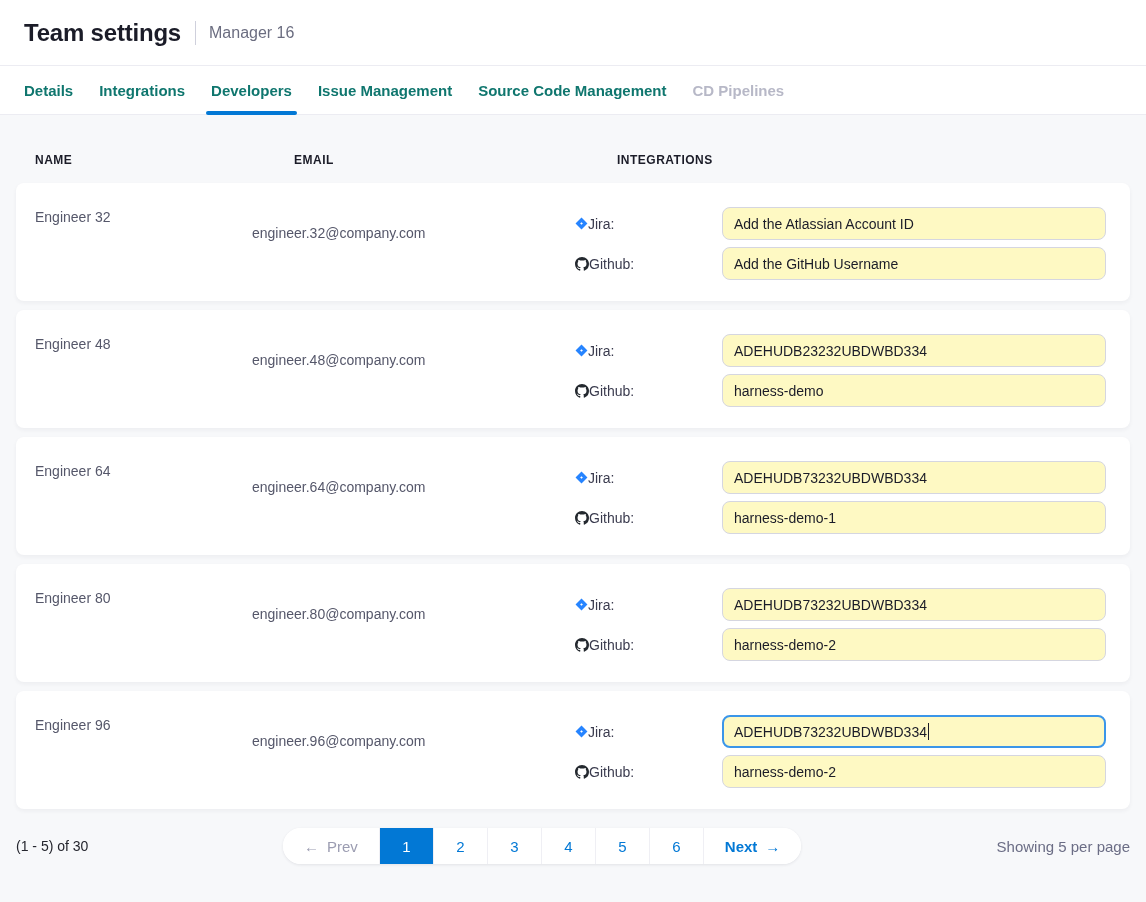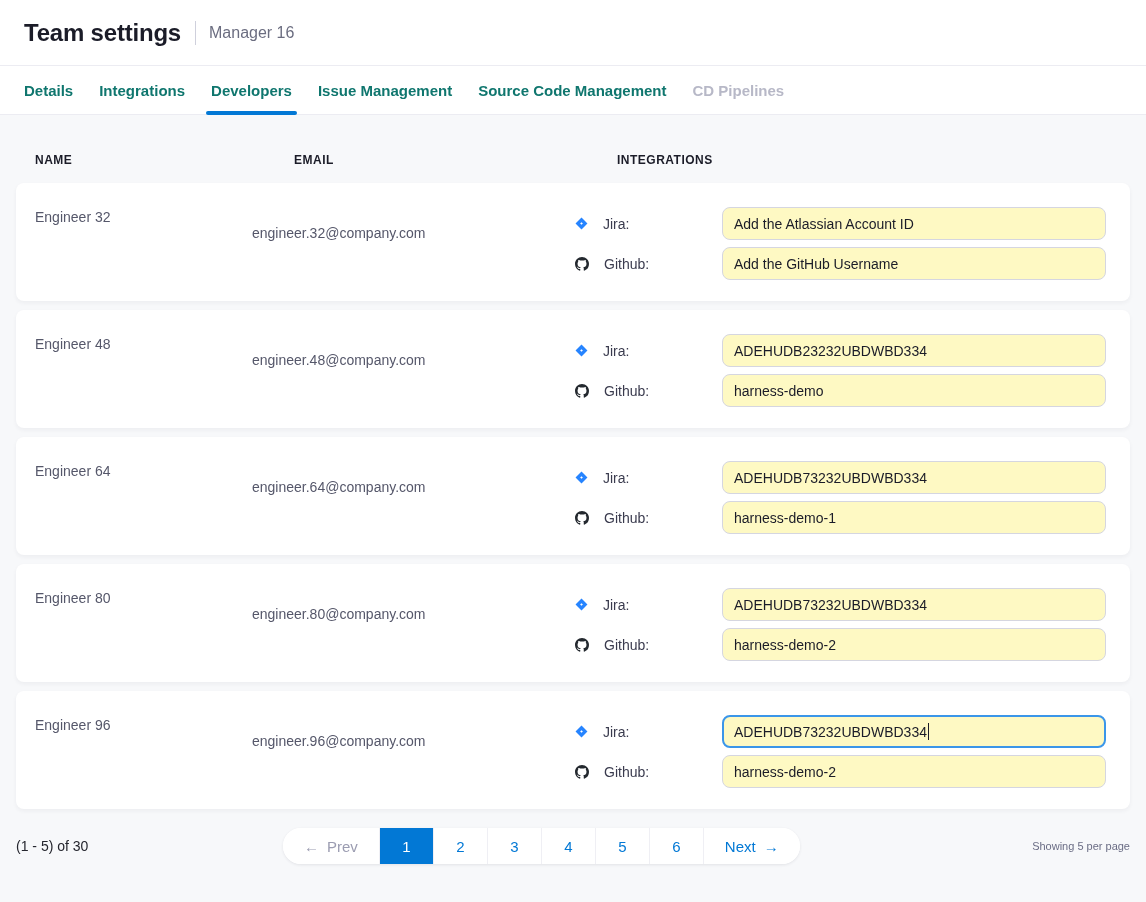--- a/index.html
+++ b/index.html
@@ -106,21 +106,21 @@
     display: flex;
     flex-direction: column;
     gap: 7px;
     padding-top: 0;
   }
   .int-row { display: flex; align-items: center; }
   .int-label {
     width: 147px;
     display: flex;
     align-items: center;
-    gap: 15px;
+    gap: 0;
     font-size: 14px;
     color: #3a3b4e;
   }
   .int-label svg { display: block; }
   .int-input {
     flex: 1;
     height: 33px;
     border: 1px solid #d5d6e0;
     border-radius: 8px;
     background: #fef9c3;
@@ -171,25 +171,25 @@
     font-weight: 500;
     display: flex;
     align-items: center;
     justify-content: center;
     cursor: pointer;
   }
   .pg + .pg { border-left: 1px solid #efeff4; }
   .pg.num { width: 54px; color: #0278d5; }
   .pg.num.active { background: #0278d5; color: #ffffff; }
   .pg.prev { padding: 0 21px; color: #9b9cb1; gap: 8px; }
-  .pg.next { padding: 0 21px; color: #0278d5; gap: 8px; font-weight: 400; }
+  .pg.next { padding: 0 21px; color: #0278d5; gap: 8px; font-weight: 700; }
   .per-page {
     flex: 1;
     text-align: right;
-    font-size: 11px;
+    font-size: 15px;
     color: #6b6d85;
   }
 </style>
 </head>
 <body>
 
 <div class="header">
   <h1 class="page-title">Team settings</h1>
   <span class="title-divider"></span>
   <span class="subtitle">Manager 16</span>

